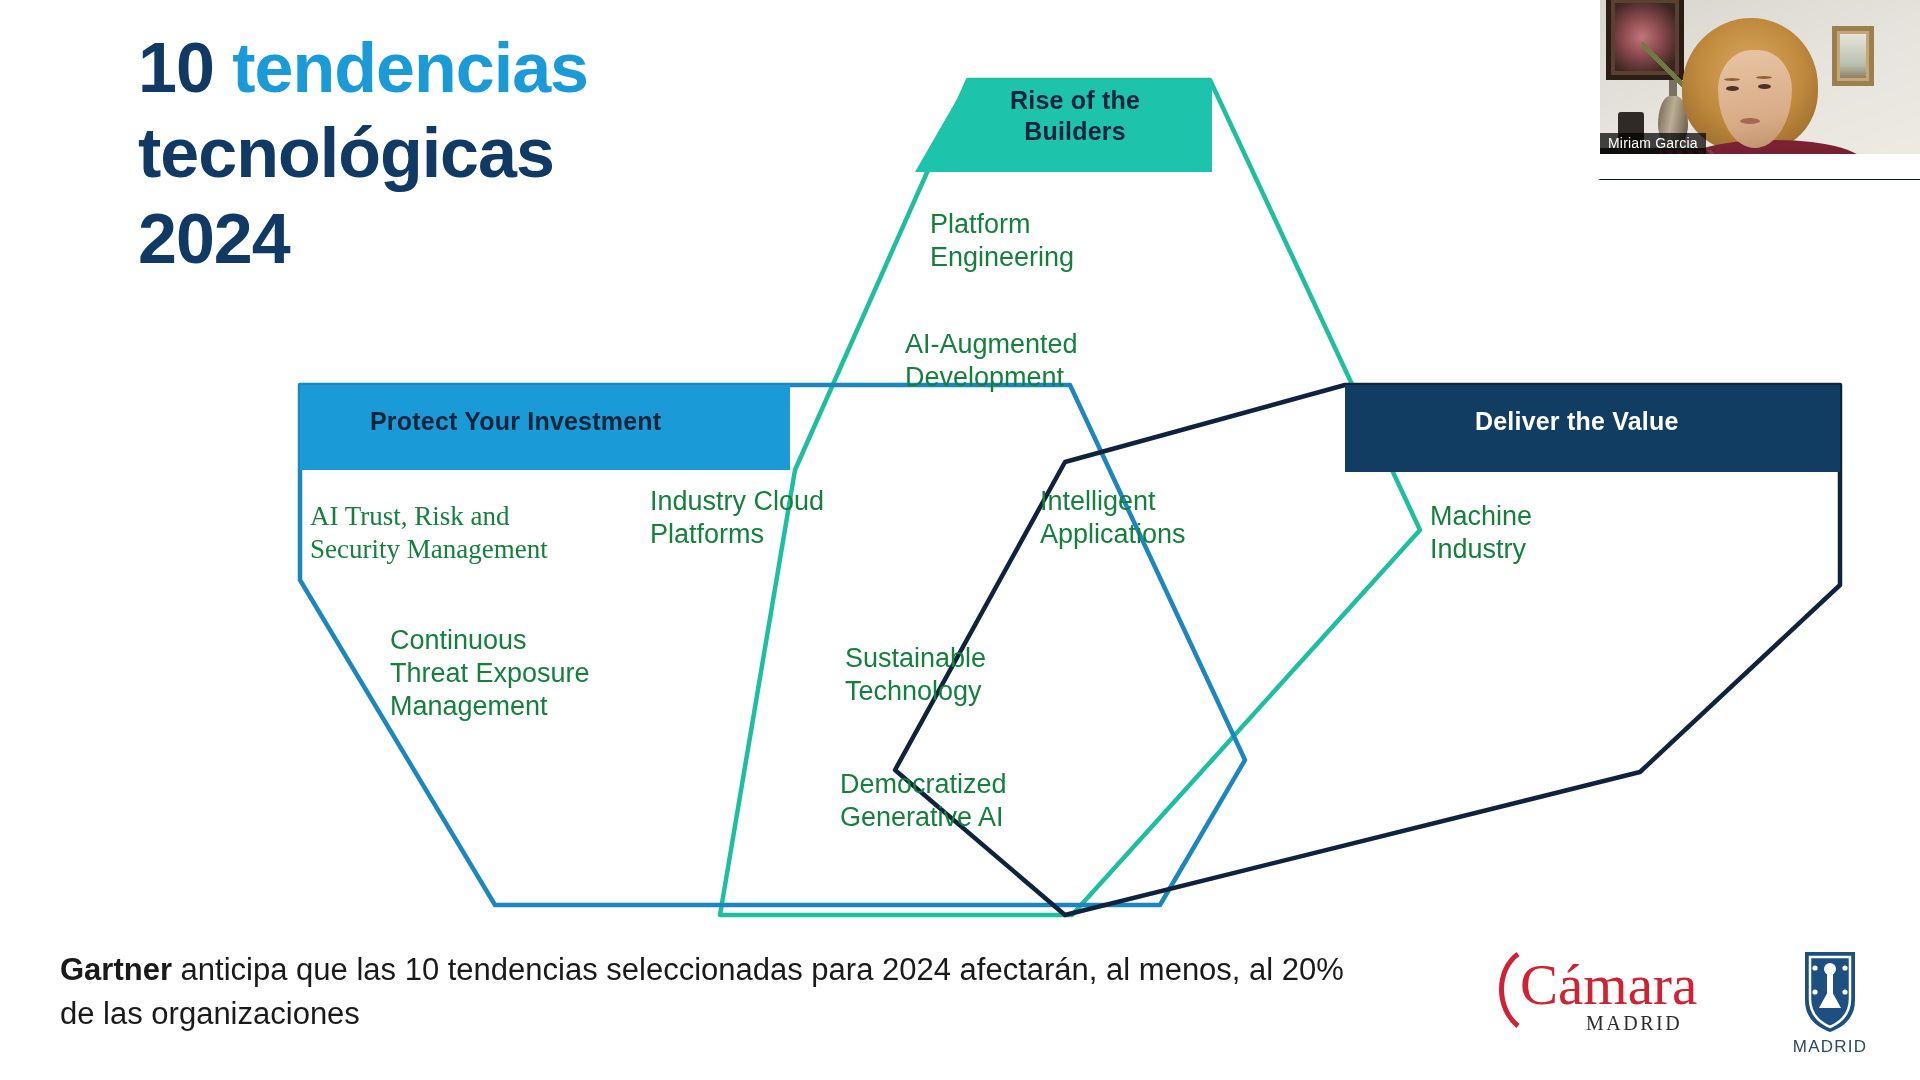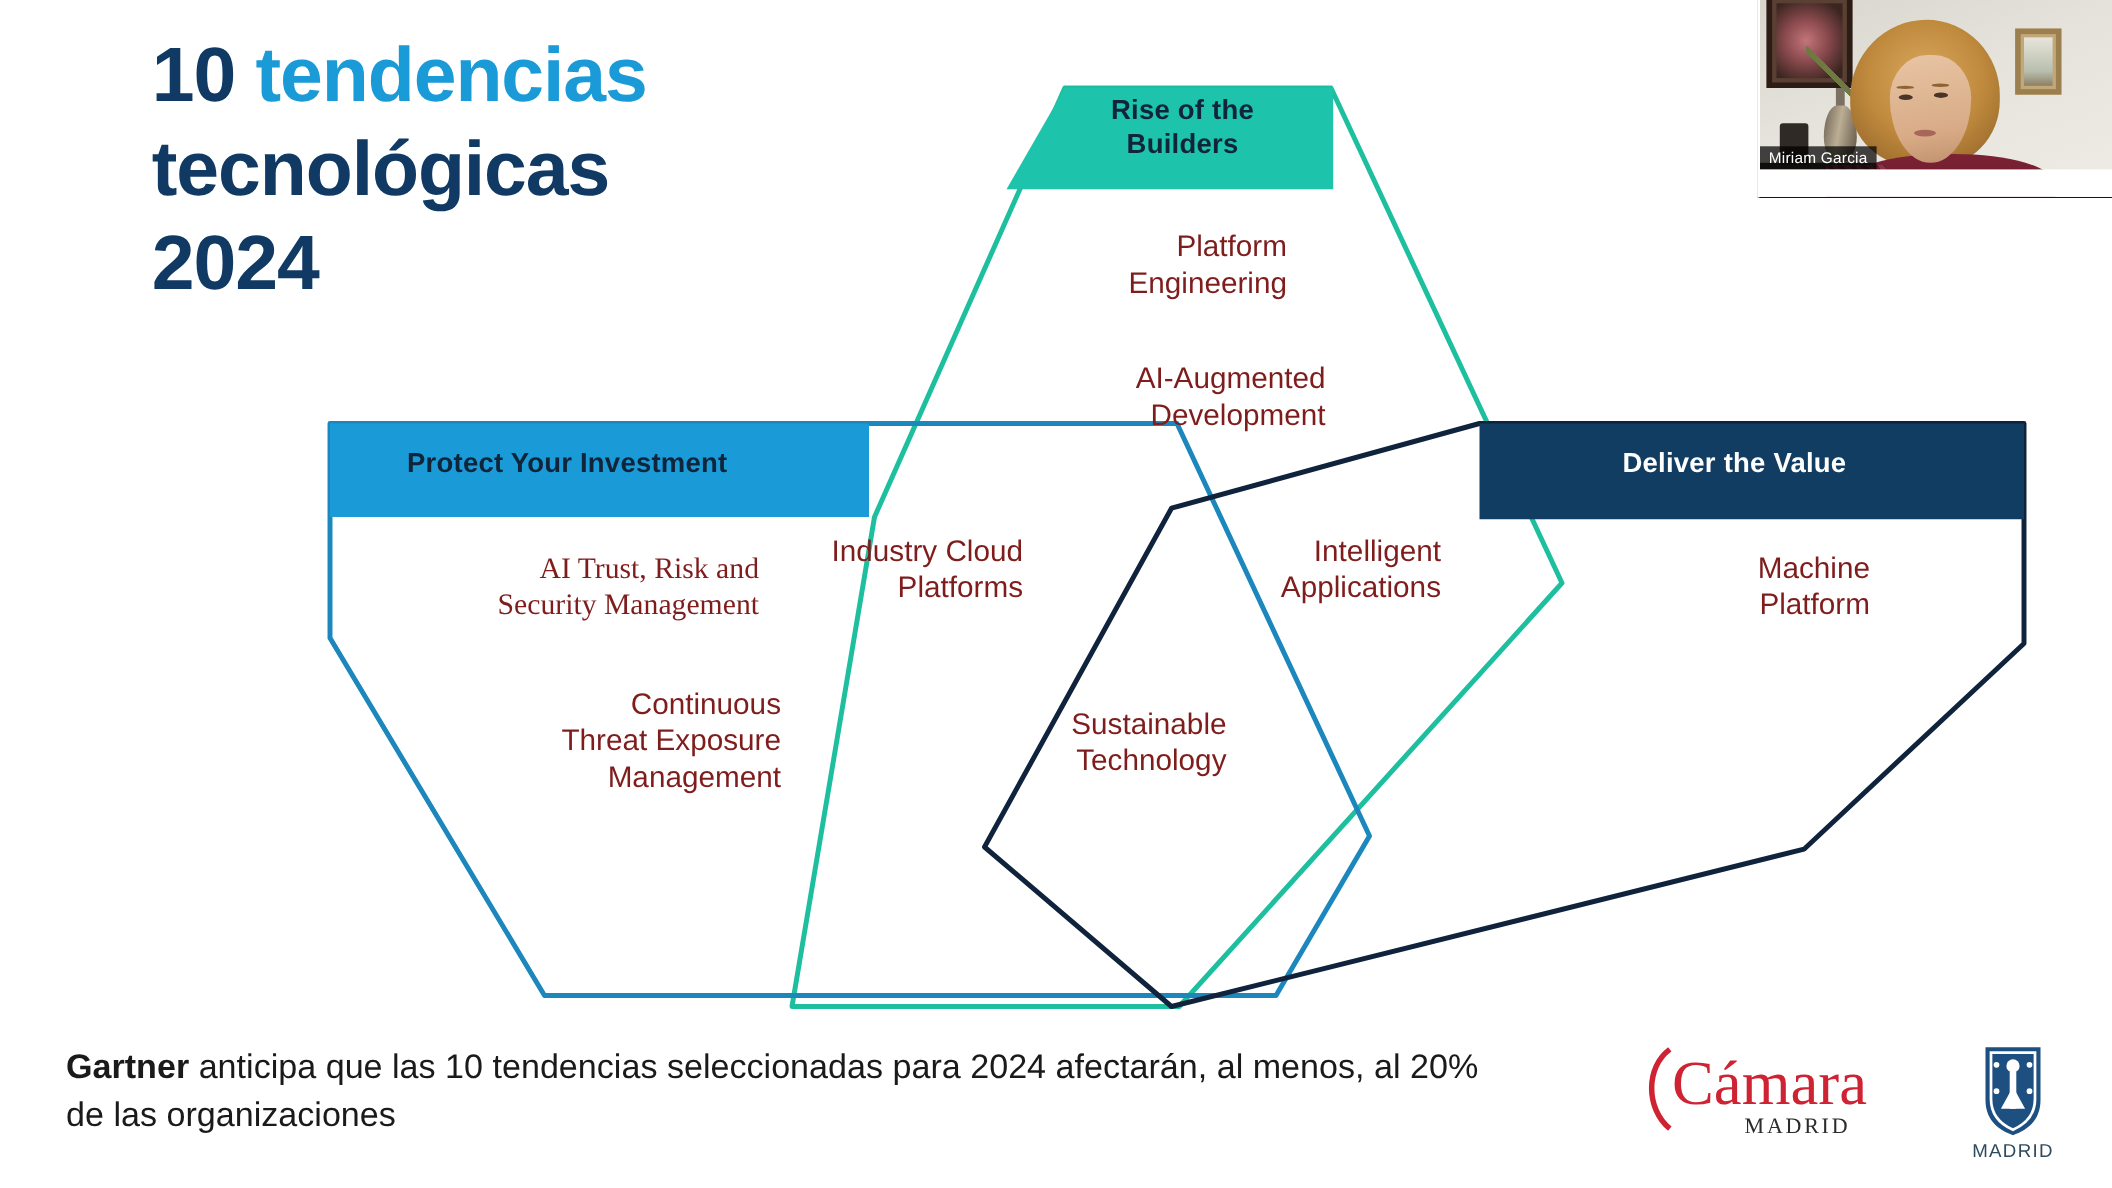--- a/index.html
+++ b/index.html
@@ -59,22 +59,22 @@
     margin-left:40px;
   }
   #banner-right-label {
     left:1475px; top:407px;
     color:#ffffff;
   }
 
   
   .trend {
     position:absolute;
-    text-align:right;
-    color:#7f1d1d;
+    text-align:left;
+    color:#15803d;
     font-size:27px;
     line-height:1.22;
     white-space:pre-line;
   }
 
   #trend-platform-engineering      { left:930px; top:208px;  width:240px; }
   #trend-ai-augmented-development  { left:905px; top:328px;  width:300px; }
   #trend-industry-cloud-platforms  { left:650px; top:485px;  width:280px; }
   #trend-intelligent-applications  { left:1040px; top:485px; width:270px; }
   #trend-sustainable-technology    { left:845px; top:642px;  width:270px; }
@@ -261,30 +261,32 @@
 
   <div class="trend" id="trend-industry-cloud-platforms">Industry Cloud
 Platforms</div>
 
   <div class="trend" id="trend-intelligent-applications">Intelligent
 Applications</div>
 
   <div class="trend" id="trend-sustainable-technology">Sustainable
 Technology</div>
 
+  <div class="trend" id="trend-democratized-generative-ai">Democratized
+Generative AI</div>
 
   <div class="trend" id="trend-ai-trust-risk">AI Trust, Risk and
 Security Management</div>
 
   <div class="trend" id="trend-continuous-threat">Continuous
 Threat Exposure
 Management</div>
 
   <div class="trend" id="trend-machine-customers">Machine
-Platform</div>
+Industry</div>
 
 
   <div id="footer-caption"><span class="bold">Gartner</span><span> anticipa que las 10 tendencias seleccionadas para 2024 afectarán, al menos, al 20% de las organizaciones</span></div>
 
   <div id="logo-camara">
     <svg viewBox="0 0 240 88" xmlns="http://www.w3.org/2000/svg">
 
       <path d="M28 6 C 6 22, 6 60, 28 78" fill="none" stroke="#cf2233" stroke-width="5"></path>
 
       <text x="30" y="56" font-family="Liberation Serif, serif" font-size="57" fill="#cf2233">Cámara</text>

